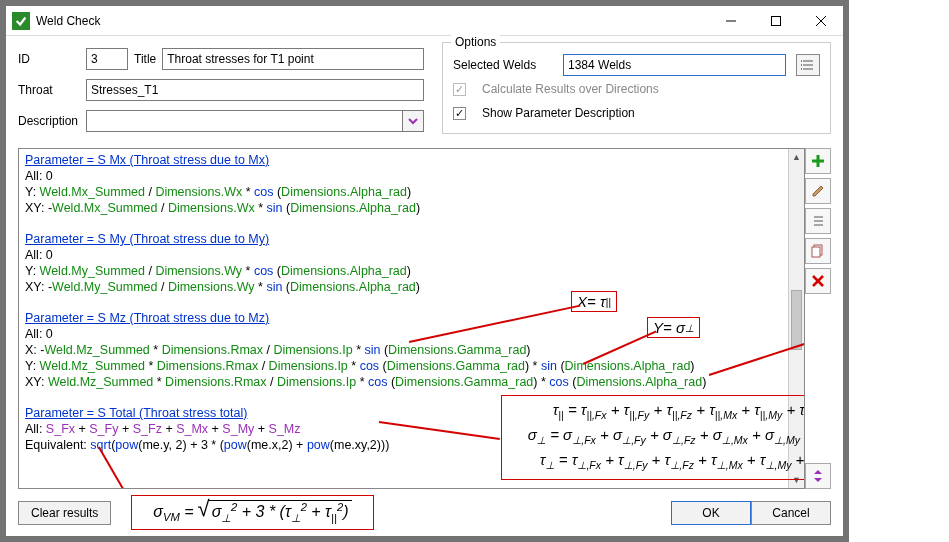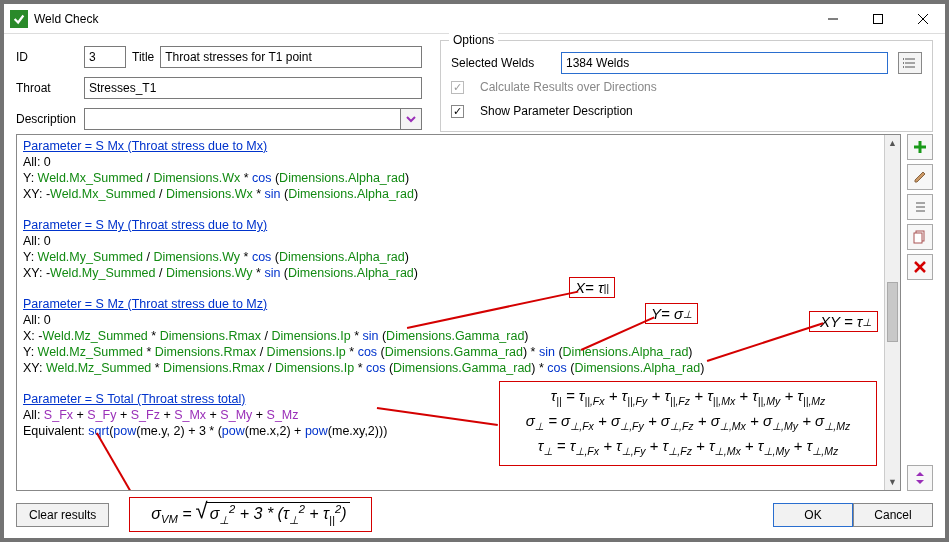--- a/index.html
+++ b/index.html
@@ -1,17 +1,17 @@
 <!DOCTYPE html>
 <html><head>
 <meta charset="utf-8">
 <style>
   * { box-sizing: border-box; font-family: "Segoe UI", Tahoma, sans-serif; }
   body { margin: 0; background: #fff; font-size: 12px; color: #000; }
-  .window { width: 949px; height: 542px; border: 4px solid #737373; position: relative; display: flex; flex-direction: column; }
+  .window { width: 849px; height: 542px; border: 6px solid #737373; position: relative; display: flex; flex-direction: column; }
   .titlebar { height: 30px; display: flex; align-items: center; border-bottom: 1px solid #ddd; }
   .titlebar-icon { width: 18px; height: 18px; background: #2a8a2a; margin: 0 6px; display: flex; align-items: center; justify-content: center; }
   .titlebar-icon svg { width: 14px; height: 14px; }
   .titlebar-title { flex: 1; font-size: 12px; }
   .winbtn { width: 45px; height: 30px; display: flex; align-items: center; justify-content: center; }
   .content { flex: 1; padding: 10px 12px 6px 12px; display: flex; flex-direction: column; position: relative; }
   .top-row { display: flex; gap: 18px; }
   .left-form { flex: 0 0 406px; display: grid; grid-template-columns: 68px 1fr; row-gap: 5px; align-items: center; }
   .left-form label { font-size: 12px; }
   .field { height: 22px; border: 1px solid #7a7a7a; padding: 0 4px; font-size: 12px; }
@@ -26,21 +26,21 @@
   .opt-row { display: flex; align-items: center; gap: 10px; height: 24px; }
   .opt-row .lbl { width: 100px; font-size: 12px; }
   .opt-row .field { flex: 1; border: 1px solid #2a6ecf; }
   .opt-row .listbtn { width: 24px; height: 22px; border: 1px solid #888; background: #f4f4f4; display: flex; align-items: center; justify-content: center; }
   .cb { width: 13px; height: 13px; border: 1px solid #888; display: inline-flex; align-items: center; justify-content: center; margin-right: 6px; }
   .cb.checked::after { content: "✓"; font-size: 11px; color: #000; line-height: 1; }
   .cb.disabled { border-color: #bbb; }
   .cb.disabled::after { color: #999; }
   .opt-row.disabled .cb-label { color: #888; }
   .params-label { margin-top: 8px; font-size: 12px; }
-  .editor-wrap { margin-top: 2px; flex: 1; display: flex; gap: 6px; min-height: 0; position: relative; }
+  .editor-wrap { margin-top: 14px; flex: 1; display: flex; min-height: 0; position: relative; }
   .editor-box { flex: 1; border: 1px solid #888; background: #fff; position: relative; overflow: hidden; }
   .editor { position: absolute; inset: 0 16px 0 0; padding: 4px 6px; font-family: Consolas, "Courier New", monospace; font-size: 12.5px; line-height: 15px; white-space: pre; overflow: hidden; }
   .scrollbar-v { position: absolute; top: 0; right: 0; bottom: 0; width: 16px; background: #f0f0f0; border-left: 1px solid #ccc; display: flex; flex-direction: column; justify-content: space-between; }
   .sbtn { height: 16px; display: flex; align-items: center; justify-content: center; font-size: 9px; color: #555; }
   .sthumb { background: #c8c8c8; height: 60px; margin: 2px; border: 1px solid #aaa; }
   .toolbar-v { width: 26px; display: flex; flex-direction: column; gap: 4px; }
   .tbtn { width: 26px; height: 26px; border: 1px solid #aaa; background: #f7f7f7; display: flex; align-items: center; justify-content: center; }
   .tbtn.spacer { border: none; background: none; flex: 1; }
   .footer { display: flex; align-items: center; gap: 0; padding-top: 6px; }
   .footer .pushbtn { height: 24px; min-width: 80px; border: 1px solid #888; background: #f2f2f2; font-size: 12px; padding: 0 12px; }

